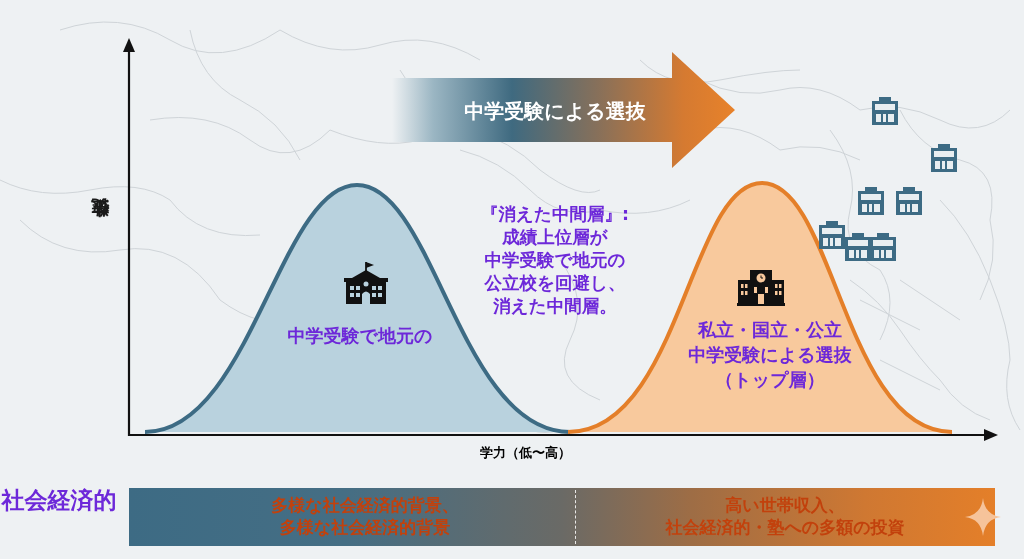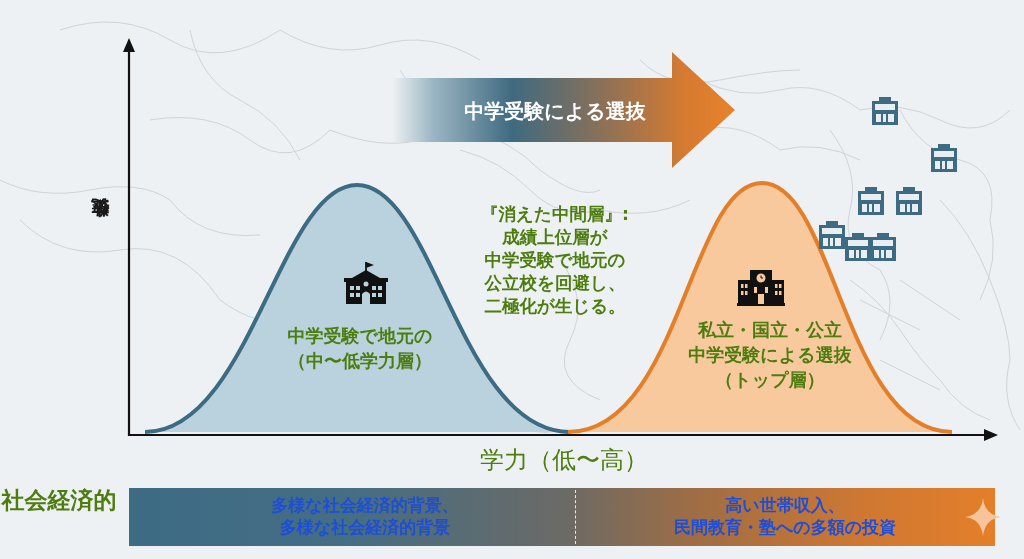--- a/index.html
+++ b/index.html
@@ -4,42 +4,42 @@
 <style>
   html, body { margin: 0; padding: 0; }
   body {
     width: 1024px; height: 559px; overflow: hidden;
     background: #eef1f3;
     font-family: "DejaVu Sans", "Liberation Sans", sans-serif;
     position: relative;
   }
   #stage { position: absolute; left: 0; top: 0; width: 1024px; height: 559px; padding-left: 38px; }
   .abs { position: absolute; }
-  .label-dark { color: #4d7c0f; font-weight: bold; text-align: center; }
+  .label-dark { color: #6d28d9; font-weight: bold; text-align: center; }
   #arrow-text {
     left: 430px; top: 96px; width: 250px; height: 30px;
     color: #ffffff; font-size: 20px; font-weight: bold; text-align: center; line-height: 30px;
   }
   #y-label {
     left: 88px; top: 230px; width: 30px; font-size: 18px; font-weight: bold; color: #1a1a1a;
     writing-mode: vertical-rl; transform: rotate(180deg); text-align: center; letter-spacing: 1px;
   }
-  #x-label { left: 480px; top: 444px; font-size: 24px; font-weight: normal; color: #4d7c0f; }
+  #x-label { left: 480px; top: 444px; font-size: 13px; font-weight: bold; color: #000000; }
   #callout {
     left: 455px; top: 203px; width: 200px; font-size: 17.5px; line-height: 23px;
   }
   #left-label { left: 255px; top: 323px; width: 210px; font-size: 18px; line-height: 25px; }
   #right-label { left: 665px; top: 318px; width: 210px; font-size: 18px; line-height: 25px; font-family: Liberation Serif, serif; }
   #factor-label { left: 0; top: 488px; width: 118px; font-size: 23px; line-height: 24px; }
   #bar {
     left: 129px; top: 488px; width: 866px; height: 58px;
     background: linear-gradient(90deg, #3d6b84 0%, #456e84 25%, #6a6a66 50%, #9e6d45 65%, #cf7832 85%, #e47f29 100%);
   }
   #bar-divider { left: 575px; top: 490px; width: 0; height: 54px; border-left: 1.5px dashed rgba(255,255,255,0.85); }
-  .bar-text { color: #1d4ed8; font-weight: bold; font-size: 17px; line-height: 22px; text-align: center; }
+  .bar-text { color: #c2410c; font-weight: bold; font-size: 17px; line-height: 22px; text-align: center; }
   #bar-left-text { left: 200px; top: 494px; width: 330px; }
   #bar-right-text { left: 620px; top: 494px; width: 330px; }
   #sparkle { left: 965px; top: 498px; width: 36px; height: 38px; }
 </style>
 </head>
 <body>
 
 <div id="stage">
 
   <svg class="abs" style="left:0;top:0" width="1024" height="559" viewBox="0 0 1024 559">
@@ -195,26 +195,25 @@
   <div id="arrow-text" class="abs">中学受験による選抜</div>
 
   <div id="y-label" class="abs">生徒数</div>
   <div id="x-label" class="abs">学力（低〜高）</div>
 
   <div id="callout" class="abs label-dark">
     <div>『消えた中間層』:</div>
     <div>成績上位層が</div>
     <div>中学受験で地元の</div>
     <div>公立校を回避し、</div>
-    <div>二極化が生じる。</div>
+    <div>消えた中間層。</div>
   </div>
 
   <div id="left-label" class="abs label-dark">
     <div>中学受験で地元の</div>
-    <div>（中〜低学力層）</div>
   </div>
 
   <div id="right-label" class="abs label-dark">
     <div>私立・国立・公立</div>
     <div>中学受験による選抜</div>
     <div>（トップ層）</div>
   </div>
 
   <div id="factor-label" class="abs label-dark">
     <div>社会経済的</div>
@@ -222,19 +221,19 @@
 
   <div id="bar" class="abs"></div>
   <div id="bar-divider" class="abs"></div>
 
   <div id="bar-left-text" class="abs bar-text">
     <div>多様な社会経済的背景、</div>
     <div>多様な社会経済的背景</div>
   </div>
   <div id="bar-right-text" class="abs bar-text">
     <div>高い世帯収入、</div>
-    <div>民間教育・塾への多額の投資</div>
+    <div>社会経済的・塾への多額の投資</div>
   </div>
 
   <svg id="sparkle" class="abs" viewBox="0 0 36 38">
     <path d="M18 0 Q20 17 36 19 Q20 21 18 38 Q16 21 0 19 Q16 17 18 0 Z" fill="#f6c39a"></path>
   </svg>
 </div>
 
 </body></html>

